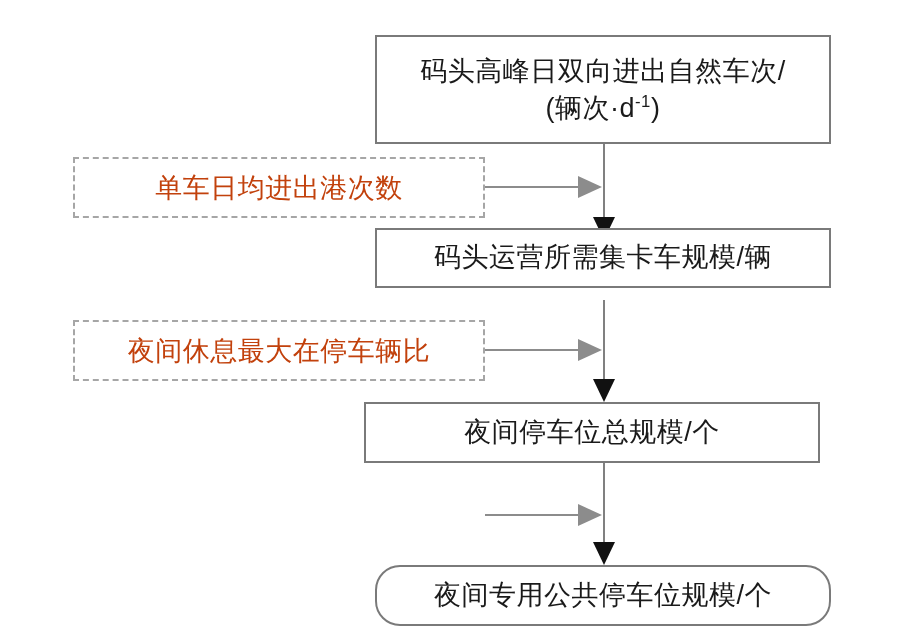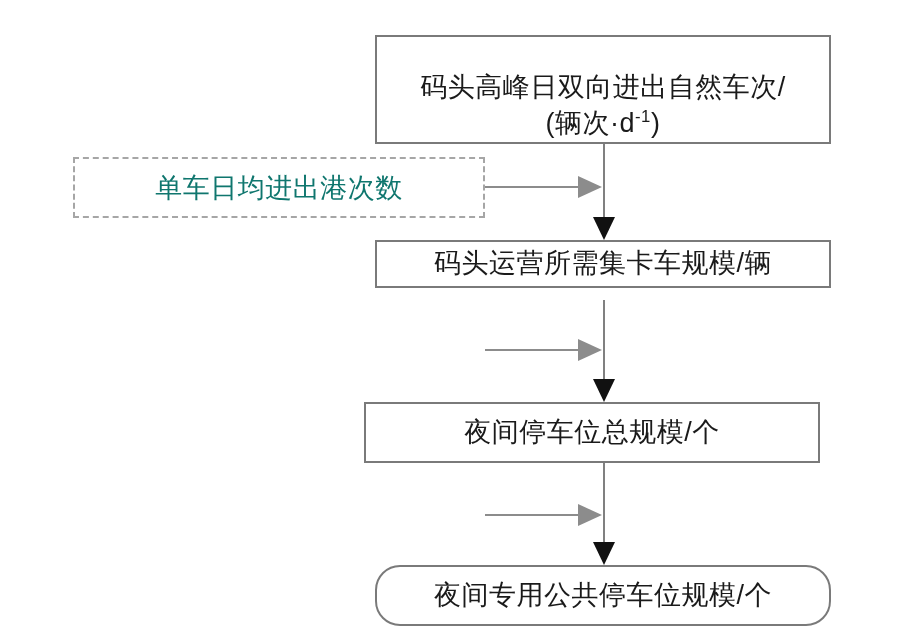--- a/index.html
+++ b/index.html
@@ -32,22 +32,22 @@
     font-size: 27px;
     line-height: 1.32;
     letter-spacing: 0.5px;
     white-space: pre-line;
   }
   .node-box .txt {
     display: block;
     width: 100%;
     padding: 0 8px;
   }
-  #node-1 { left: 375px; top: 35px;  width: 456px; height: 109px; align-items: flex-end; }
-  #node-2 { left: 375px; top: 240px; width: 456px; height: 48px; }
+  #node-1 { left: 375px; top: 35px;  width: 456px; height: 109px; }
+  #node-2 { left: 375px; top: 228px; width: 456px; height: 60px; }
   #node-3 { left: 364px; top: 402px; width: 456px; height: 61px; }
   #node-4 { left: 375px; top: 565px; width: 456px; height: 61px; border-radius: 25px; }
 
   
   #node-1 .txt { line-height: 1.36; }
   .sup {
     font-size: 0.62em;
     vertical-align: super;
     line-height: 0;
   }
@@ -55,21 +55,21 @@
   
   .input-box {
     position: absolute;
     box-sizing: border-box;
     border: 2px dashed #a6a6a6;
     background: #ffffff;
     display: flex;
     align-items: center;
     justify-content: center;
     text-align: center;
-    color: #0f766e;
+    color: #c2410c;
     font-size: 27px;
     letter-spacing: 0.5px;
   }
   #input-1 { left: 73px; top: 157px; width: 412px; height: 61px; }
   #input-2 { left: 73px; top: 320px; width: 412px; height: 61px; }
   #input-3 { left: 73px; top: 485px; width: 412px; height: 61px; }
 
   
   .v-line {
     position: absolute;
@@ -136,20 +136,23 @@
   <div class="h-line" id="h-line-1"></div>
   <div class="h-head" id="h-head-1"></div>
 
   <div class="node-box" id="node-2">
     <span class="txt">码头运营所需集卡车规模/辆</span>
   </div>
 
   <div class="v-line" id="v-line-2"></div>
   <div class="v-head" id="v-head-2"></div>
 
+  <div class="input-box" id="input-2">
+    <span>夜间休息最大在停车辆比</span>
+  </div>
   <div class="h-line" id="h-line-2"></div>
   <div class="h-head" id="h-head-2"></div>
 
   <div class="node-box" id="node-3">
     <span class="txt">夜间停车位总规模/个</span>
   </div>
 
   <div class="v-line" id="v-line-3"></div>
   <div class="v-head" id="v-head-3"></div>
 

